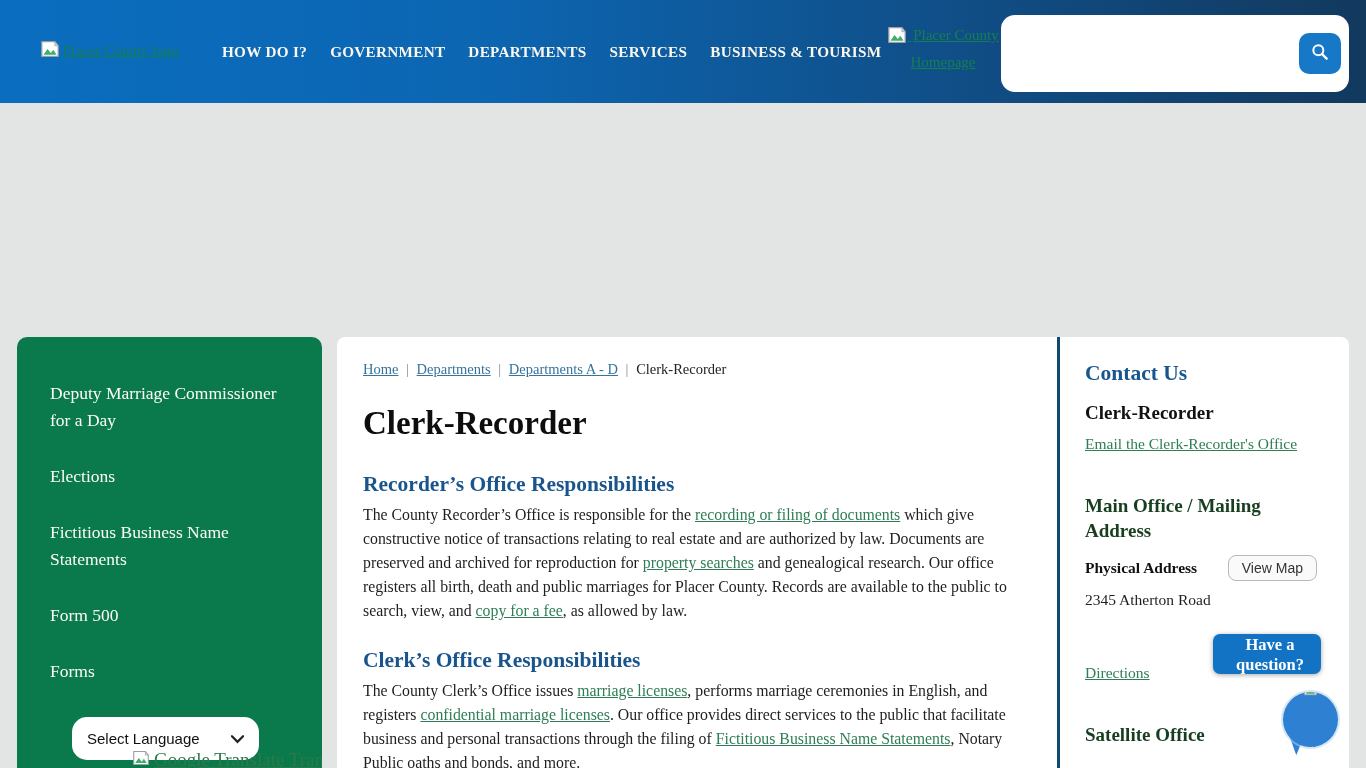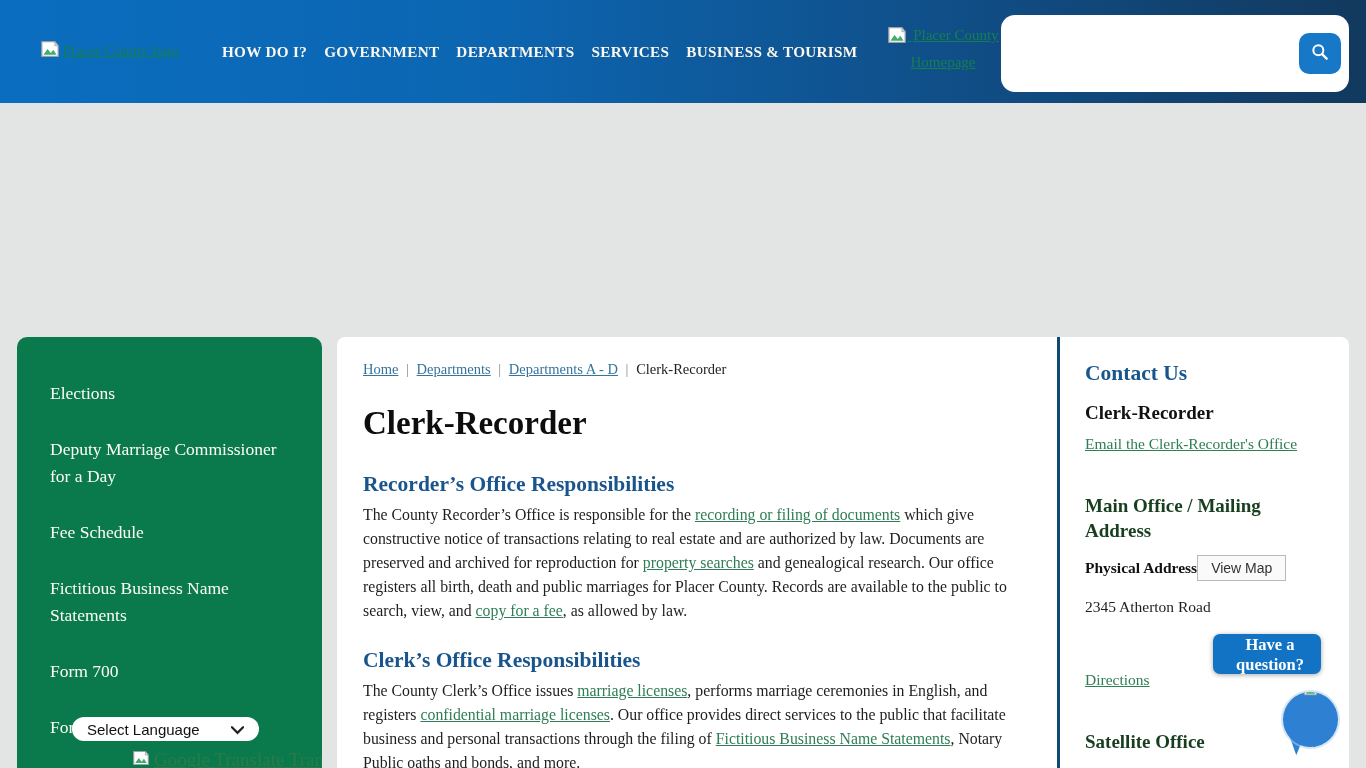--- a/index.html
+++ b/index.html
@@ -16,21 +16,21 @@
     position:absolute; top:0; left:0; width:1366px; height:103px;
     background:linear-gradient(90deg,#0a6dbf 0%, #0c66b2 35%, #104e87 70%, #12395e 100%);
   }
   .logo-link {
     position:absolute; left:40px; top:40px;
     display:flex; align-items:center; gap:3px;
     color:#157f52; text-decoration:underline; font-size:15px;
   }
   .main-nav {
     position:absolute; left:222px; top:0; height:103px;
-    display:flex; align-items:center; gap:17px;
+    display:flex; align-items:center; gap:23px;
   }
   .nav-item {
     color:#fbf7ec; font-weight:bold; font-size:15.2px; letter-spacing:.3px;
     text-decoration:none; white-space:nowrap;
   }
   .homepage-link {
     position:absolute; left:882px; top:24px; width:122px;
     text-align:center; color:#157f52; text-decoration:underline;
     font-size:15px; line-height:23px;
   }
@@ -54,21 +54,21 @@
   .sidebar {
     position:absolute; left:17px; top:337px; width:305px; height:431px;
     background:#0a7a4c; border-radius:10px 10px 0 0; overflow:hidden;
     padding:43px 30px 0 33px;
   }
   .side-item {
     display:block; color:#fdfdf4; font-size:17.5px; line-height:27px;
     text-decoration:none; margin-bottom:29px;
   }
   .lang-select {
-    position:absolute; left:55px; top:380px; width:187px; height:24px;
+    position:absolute; left:55px; top:380px; width:187px; height:43px;
     background:#ffffff; border-radius:15px; border:none;
     display:flex; align-items:center; justify-content:space-between;
     padding:0 15px; font-family:"Liberation Sans", sans-serif;
     font-size:15px; color:#111; cursor:pointer;
   }
   .translate-link {
     position:absolute; left:115px; top:412px;
     display:flex; align-items:flex-start; gap:4px;
     color:#2c7a4b; font-size:19px; text-decoration:underline; white-space:nowrap;
   }
@@ -101,25 +101,25 @@
     position:absolute; left:720px; top:0; width:292px; height:431px;
     border-left:3px solid #0c4a6e; padding:24px 18px 0 25px;
   }
   .contact-heading { font-size:21.5px; font-weight:bold; color:#19558c; margin:0 0 16px 0; }
   .contact-dept { font-size:19px; font-weight:bold; color:#121212; margin:0 0 11px 0; }
   .contact-email { font-size:15.5px; color:#2e7d54; text-decoration:underline; }
   .office-heading {
     font-size:19px; font-weight:bold; color:#173f1f; width:232px;
     margin:40px 0 12px 0; line-height:25px;
   }
-  .addr-row { display:flex; align-items:center; width:232px; margin-bottom:14px; }
+  .addr-row { display:flex; align-items:center; justify-content:space-between; width:232px; margin-bottom:7px; }
   .addr-label { font-size:15.5px; font-weight:bold; color:#121212; }
   .view-map-btn {
     font-family:"Liberation Sans", sans-serif; font-size:14px; color:#333;
-    background:#fafafa; border:1px solid #b9b9b9; border-radius:0;
+    background:#fafafa; border:1px solid #b9b9b9; border-radius:8px;
     padding:4px 13px; cursor:pointer;
   }
   .addr-line { font-size:15.5px; line-height:24px; color:#1e1e1e; }
   .directions-link {
     display:inline-block; margin-top:52px;
     font-size:15.5px; color:#2e7d54; text-decoration:underline;
   }
   .satellite-heading { font-size:19px; font-weight:bold; color:#173f1f; margin:42px 0 0 0; }
 
   
@@ -186,25 +186,24 @@
         <svg width="20" height="20" viewBox="0 0 24 24">
           <circle cx="10" cy="10" r="6" fill="none" stroke="#ffffff" stroke-width="2.4"></circle>
           <line x1="14.5" y1="14.5" x2="20" y2="20" stroke="#ffffff" stroke-width="2.8" stroke-linecap="round"></line>
         </svg>
       </span>
     </button>
   </div>
 </div>
 
 <div class="sidebar">
+  <a class="side-item">Deputy Marriage Commissioner for a Day</a>
   <a class="side-item">Elections</a>
-  <a class="side-item">Deputy Marriage Commissioner for a Day</a>
-  <a class="side-item">Fee Schedule</a>
   <a class="side-item">Fictitious Business Name Statements</a>
-  <a class="side-item">Form 700</a>
+  <a class="side-item">Form 500</a>
   <a class="side-item">Forms</a>
 
   <div class="lang-select">
     <span>Select Language</span>
     <span>
       <svg width="13" height="9" viewBox="0 0 14 9">
         <polyline points="1,1 7,7 13,1" fill="none" stroke="#222" stroke-width="2.4" stroke-linecap="round"></polyline>
       </svg>
     </span>
   </div>

